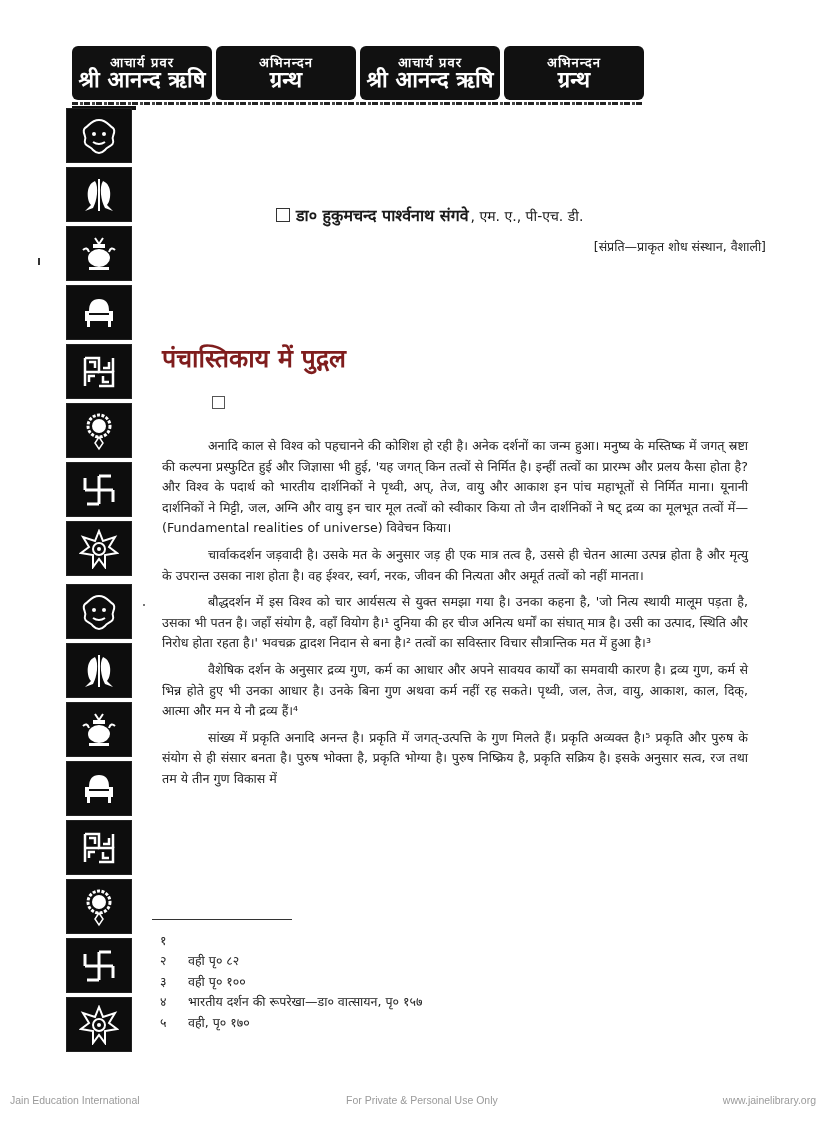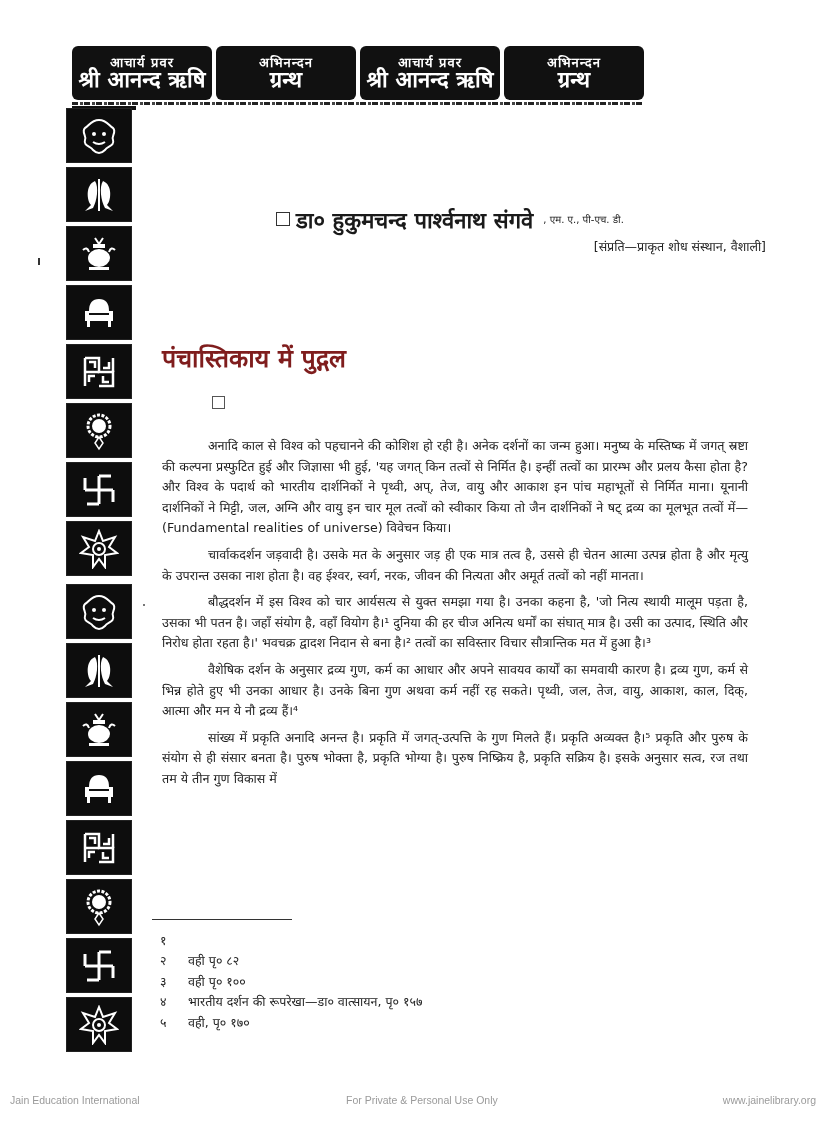--- a/index.html
+++ b/index.html
@@ -24,22 +24,22 @@
   .sym { width:64px; height:53px; background:#0d0d0d; margin-bottom:4px;
          display:flex; align-items:center; justify-content:center;
          border:1px solid #222; }
   .sym svg { width:40px; height:40px; }
   .sidebar-2 { top:584px; }
 
   
   .author { position:absolute; left:276px; top:204px; font-family:"DejaVu Sans", sans-serif; }
   .author .box { display:inline-block; width:12px; height:12px; border:1.5px solid #333;
                  vertical-align:middle; margin-right:6px; }
-  .author .name { font-size:22px; font-weight:bold; vertical-align:middle; }
-  .author .deg { font-size:10px; vertical-align:middle; margin-left:10px; }
+  .author .name { font-size:16px; font-weight:bold; vertical-align:middle; }
+  .author .deg { font-size:14px; vertical-align:middle; margin-left:2px; }
   .affil { position:absolute; right:62px; top:238px; font-family:"DejaVu Sans", sans-serif;
            font-size:12.5px; color:#222; }
 
   
   .title { position:absolute; left:162px; top:340px; font-family:"DejaVu Sans", sans-serif;
            font-size:25px; font-weight:bold; color:#7f1d1d; }
   .title-box { position:absolute; left:212px; top:396px; width:11px; height:11px; border:1.3px solid #555; }
 
   
   .body-text { position:absolute; left:162px; top:436px; width:586px;

